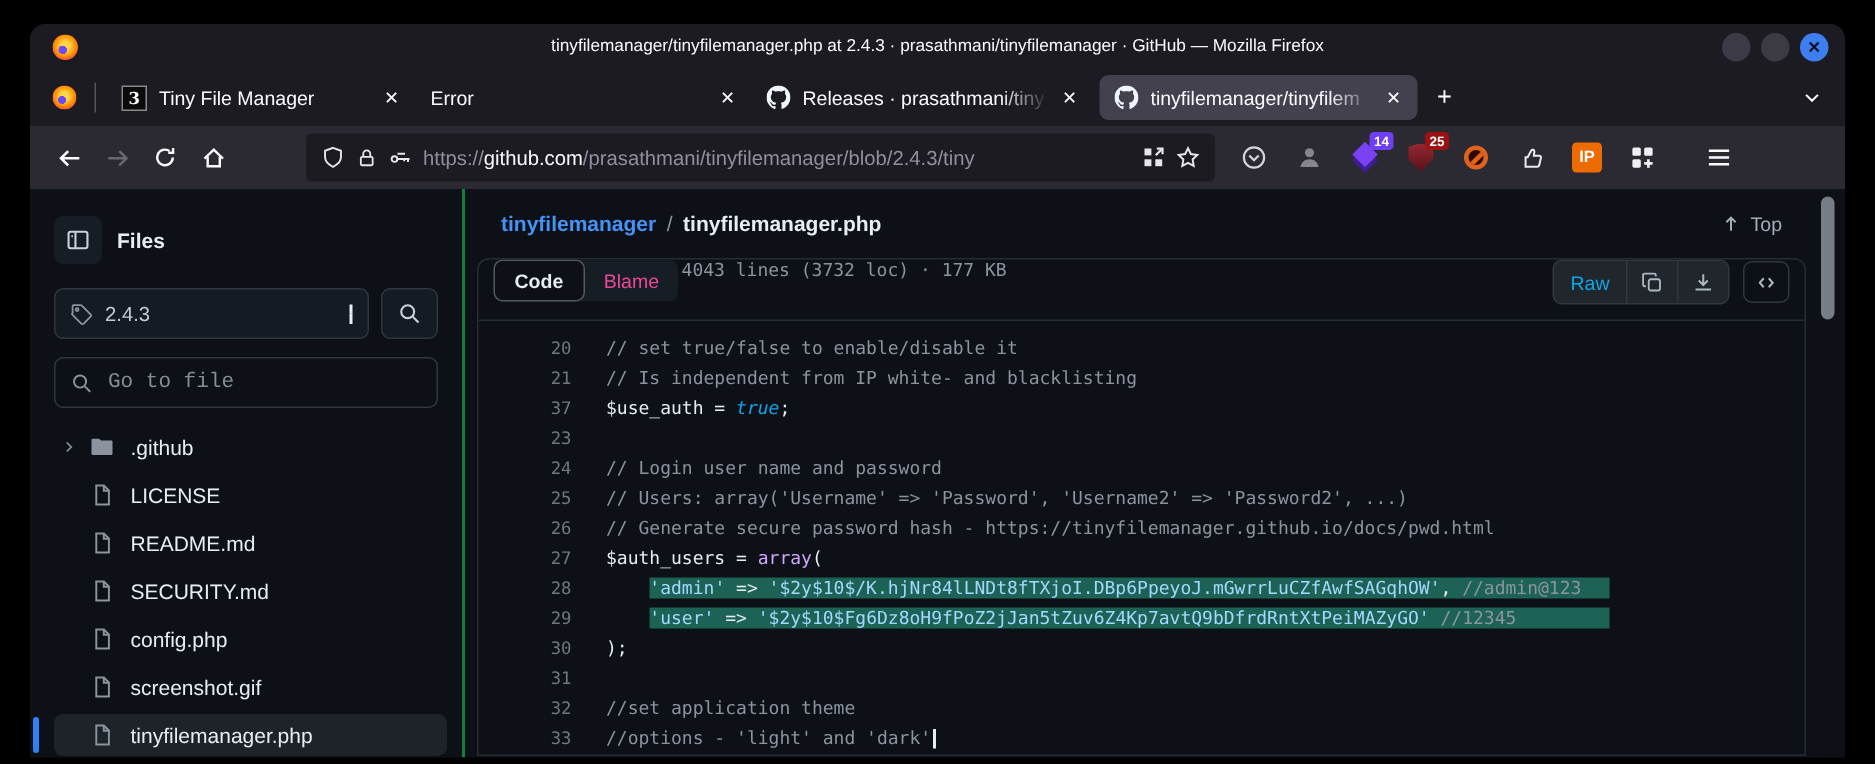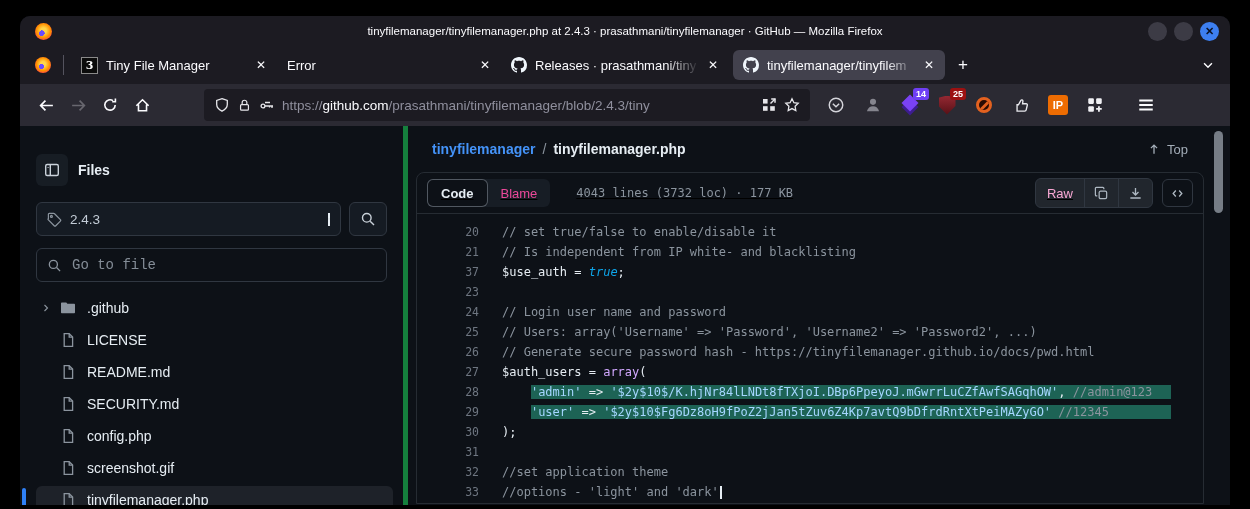--- a/index.html
+++ b/index.html
@@ -68,22 +68,22 @@
     clip-path:polygon(50% 0,100% 12%,100% 55%,50% 100%,0 55%,0 12%);}
   .ban{width:16px;height:16px;border-radius:50%;border:3px solid #e3611f;box-sizing:border-box;
     position:relative;background:#2a0c04;overflow:hidden;}
   .ban::after{content:"";position:absolute;left:-2px;top:4px;width:16px;height:3px;
     background:#e3611f;transform:rotate(-45deg);}
   .ip-ico{width:20px;height:20px;border-radius:3px;background:#ed6c02;color:#fff;font-size:11px;
     font-weight:bold;display:flex;align-items:center;justify-content:center;}
   .hamb{margin-left:14px;}
   
   .content{display:flex;height:379px;background:#0d1117;}
-  .sidebar{width:388px;flex:none;box-sizing:border-box;border-right:5px solid #15803d;
-    padding-top:28px;position:relative;}
+  .sidebar{width:290px;flex:none;box-sizing:border-box;border-right:2px solid #15803d;
+    padding-top:18px;position:relative;}
   .sb-head{display:flex;align-items:center;gap:10px;padding:0 16px;}
   .panel-btn{width:32px;height:32px;border-radius:6px;background:#171d24;display:flex;
     align-items:center;justify-content:center;color:#c9d1d9;}
   .files-title{color:#e6edf3;font-size:14px;font-weight:bold;}
   .sb-controls{display:flex;gap:8px;margin:16px 16px 0;}
   .branch-btn{flex:1;height:34px;background:#151b23;border:1px solid #303741;border-radius:6px;
     display:flex;align-items:center;gap:8px;padding:0 10px;color:#c3ccd6;font-size:13.5px;box-sizing:border-box;}
   .branch-btn .caret{margin-left:auto;color:#8b949e;display:flex;}
   .sb-search-btn{width:38px;height:34px;background:#151b23;border:1px solid #303741;border-radius:6px;
     display:flex;align-items:center;justify-content:center;color:#c9d1d9;box-sizing:border-box;}
@@ -103,30 +103,30 @@
     border-radius:2px;background:#2f81f7;}
   
   .main{flex:1;position:relative;min-width:0;}
   .bc-row{height:46px;display:flex;align-items:center;padding:0 42px 0 24px;font-size:14px;}
   .bc-repo{color:#4493f8;font-weight:bold;}
   .bc-sep{color:#8b949e;margin:0 7px;}
   .bc-file{color:#e6edf3;font-weight:bold;}
   .top-link{margin-left:auto;display:flex;align-items:center;gap:6px;color:#a3adb8;font-size:13px;}
   .code-box{margin:0 26px 0 8px;height:332px;border:1px solid #262c33;border-radius:8px 8px 0 0;
     box-sizing:border-box;overflow:hidden;}
-  .code-head{height:40px;display:flex;align-items:center;gap:26px;padding:0 10px;
-    border-bottom:1px solid #262c33;text-decoration:underline;}
+  .code-head{height:40px;display:flex;align-items:flex-start;gap:2px;padding:0 10px;
+    border-bottom:1px solid #262c33;}
   .seg{display:flex;align-items:center;background:#171d25;border-radius:6px;}
   .seg-code{height:28px;padding:0 13px;display:flex;align-items:center;font-size:13px;font-weight:bold;
     color:#e6edf3;background:#0d1117;border:1px solid rgba(139,148,158,0.55);border-radius:6px;box-sizing:border-box;}
   .seg-blame{height:28px;padding:0 13px;display:flex;align-items:center;font-size:13px;color:#ec4899;}
   .meta{font-family:"DejaVu Sans Mono",monospace;font-size:12px;color:#8b949e;}
   .head-right{margin-left:auto;display:flex;align-items:center;gap:9px;}
   .raw-group{display:flex;height:28px;border:1px solid #303741;border-radius:6px;overflow:hidden;background:#21262d;}
-  .raw-seg{display:flex;align-items:center;justify-content:center;color:#f9a8d4;border-right:1px solid #303741;}
+  .raw-seg{display:flex;align-items:center;justify-content:center;color:#0ea5e9;border-right:1px solid #303741;}
   .raw-seg.txt{padding:0 11px;font-size:13px;}
   .raw-seg.ic{width:33px;color:#aeb8c2;}
   .raw-seg:last-child{border-right:none;}
   .sym-btn{width:31px;height:28px;border:1px solid #303741;border-radius:6px;display:flex;
     align-items:center;justify-content:center;color:#aeb8c2;box-sizing:border-box;}
   .code-body{padding-top:8px;font-family:"DejaVu Sans Mono",monospace;font-size:12px;}
   .cl{height:20px;display:flex;align-items:center;white-space:pre;}
   .ln{width:62px;text-align:right;color:#6e7681;font-size:11.5px;flex:none;}
   .lc{margin-left:23px;}
   .mark{display:inline-block;background:#1d6355;width:640px;}

